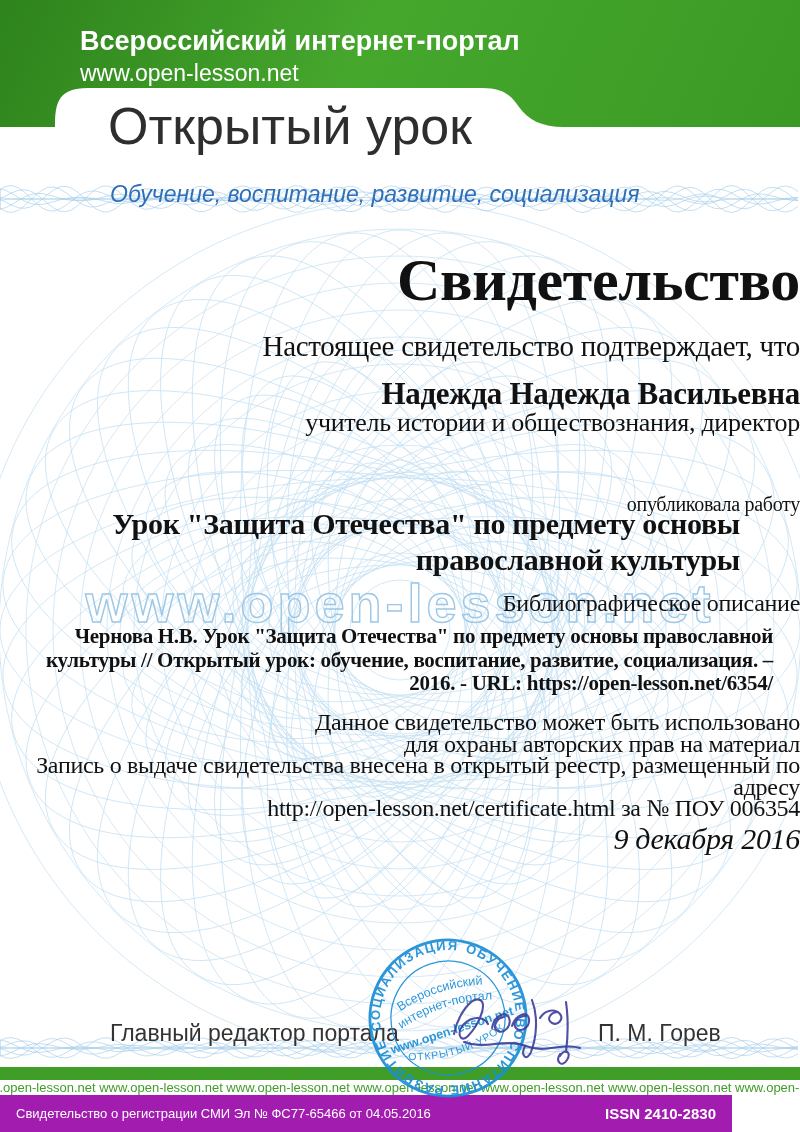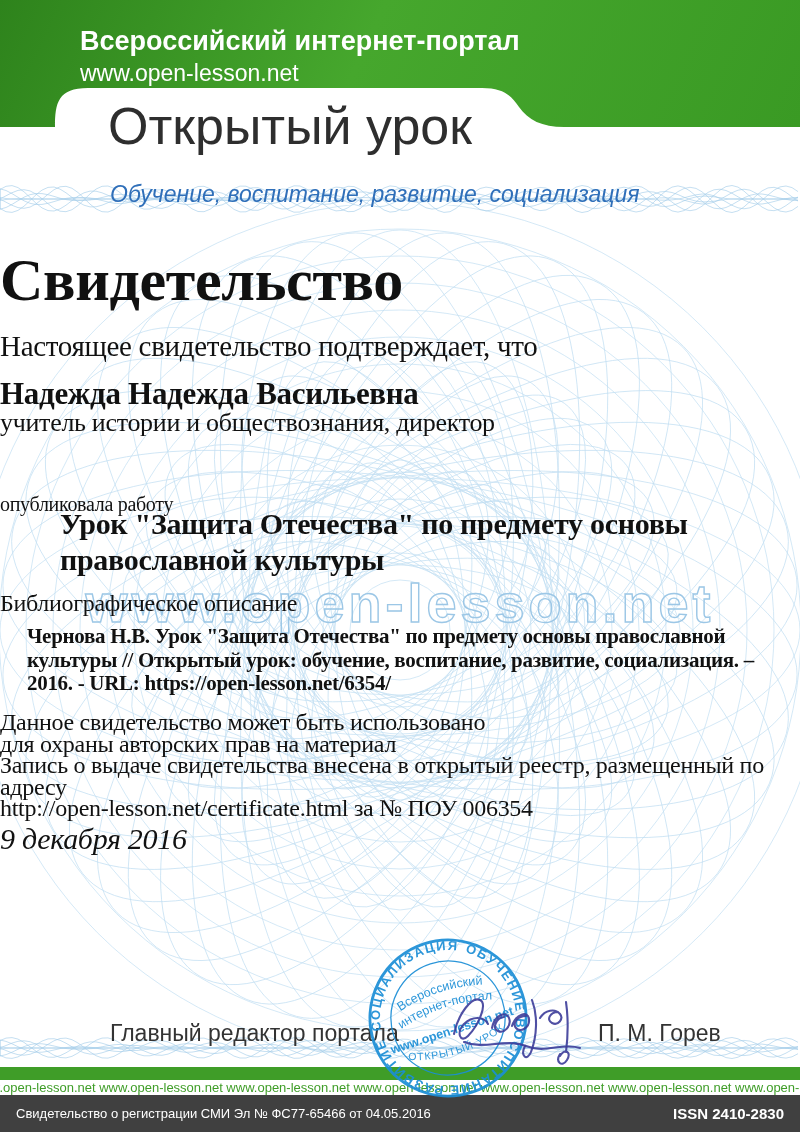--- a/index.html
+++ b/index.html
@@ -21,21 +21,21 @@
   .header svg.tab{position:absolute;left:0;top:0;}
   .portal-title{position:absolute;left:80px;top:26px;font-family:"Liberation Sans",sans-serif;
      font-weight:bold;font-size:27px;color:#fff;}
   .portal-url{position:absolute;left:80px;top:60px;font-family:"Liberation Sans",sans-serif;
      font-size:23px;color:#fff;}
   .site-name{position:absolute;left:108px;top:96px;z-index:6;font-family:"Liberation Sans",sans-serif;
      font-weight:500;font-size:52px;color:#2e2e2e;}
   .site-tagline{position:absolute;left:110px;top:157px;z-index:6;font-family:"Liberation Sans",sans-serif;
      font-style:italic;font-size:23px;color:#2f6fb9;margin-top:24px;}
   
-  .cline{position:absolute;left:0;right:0;text-align:left;z-index:3;letter-spacing:-0.3px;}
+  .cline{position:absolute;left:0;right:0;text-align:right;z-index:3;letter-spacing:-0.3px;}
   .cert-title{top:250px;font-size:60px;font-weight:bold;line-height:1;}
   .intro{top:330px;font-size:29px;}
   .recipient-name{top:376px;font-size:31px;font-weight:bold;}
   .recipient-role{top:408px;font-size:26px;}
   .recipient-school{top:436px;font-size:26px;}
   .action{top:493px;font-size:20px;}
   .work-title{top:506px;font-size:30px;font-weight:bold;line-height:36px;
       left:60px;right:60px;}
   .bib-label{top:590px;font-size:24px;}
   .bib-text{top:625px;font-size:21px;font-weight:bold;line-height:23.5px;left:27px;right:27px;}
@@ -49,21 +49,21 @@
   .stamp{position:absolute;left:366px;top:936px;width:164px;height:164px;z-index:8;
      transform:rotate(-18deg);opacity:.92;}
   .stamp text{fill:#1b8ed6;font-family:"Liberation Sans",sans-serif;}
   .signature{position:absolute;left:448px;top:976px;z-index:9;}
   .signature path{fill:none;stroke:#3c3c99;stroke-width:2.1;stroke-linecap:round;opacity:.9;}
   
   .green-bar{position:absolute;left:0;top:1067px;width:800px;height:13px;background:#3f9d28;z-index:5;}
   .url-strip{position:absolute;left:0;top:1080px;width:800px;height:15px;background:#fff;z-index:5;
      font-family:"Liberation Sans",sans-serif;font-size:13px;color:#3f9d28;white-space:nowrap;
      line-height:15px;text-indent:-28px;overflow:hidden;}
-  .footer{position:absolute;left:0;top:1095px;width:800px;height:37px;background:#404040;z-index:5;
+  .footer{position:absolute;left:0;top:1095px;width:732px;height:37px;background:#a21caf;z-index:5;
      display:flex;align-items:center;justify-content:space-between;box-sizing:border-box;
      padding:15px 16px;font-family:"Liberation Sans",sans-serif;color:#fff;}
   .footer .reg{font-size:13px;}
   .footer .issn{font-size:15px;font-weight:600;}
 </style>
 </head>
 <body>
 
 <div class="page">
 

